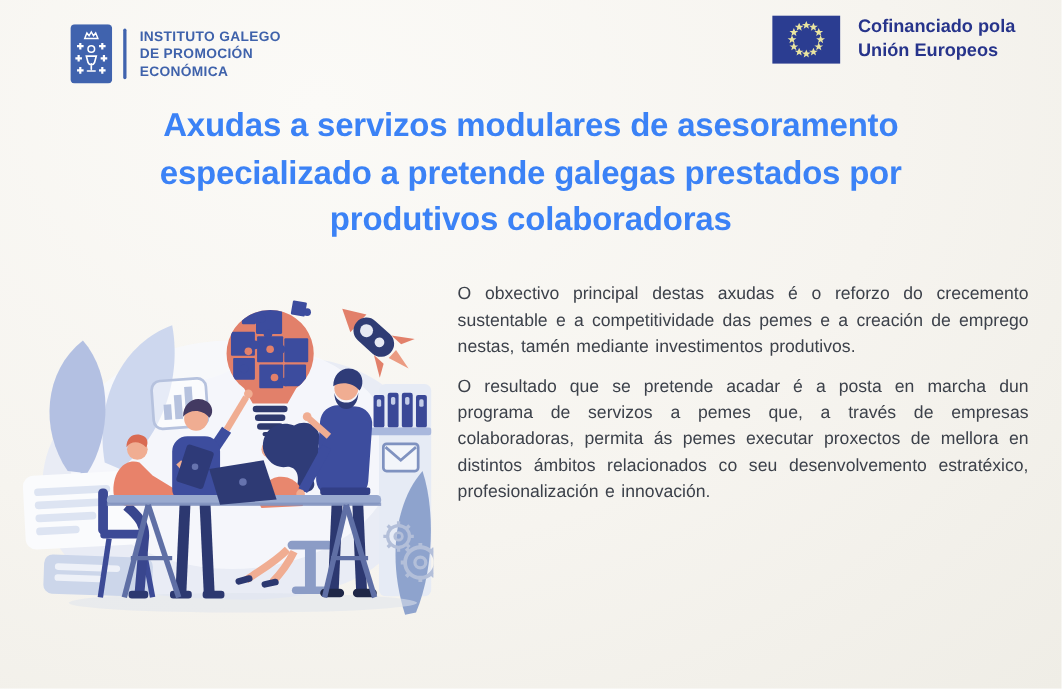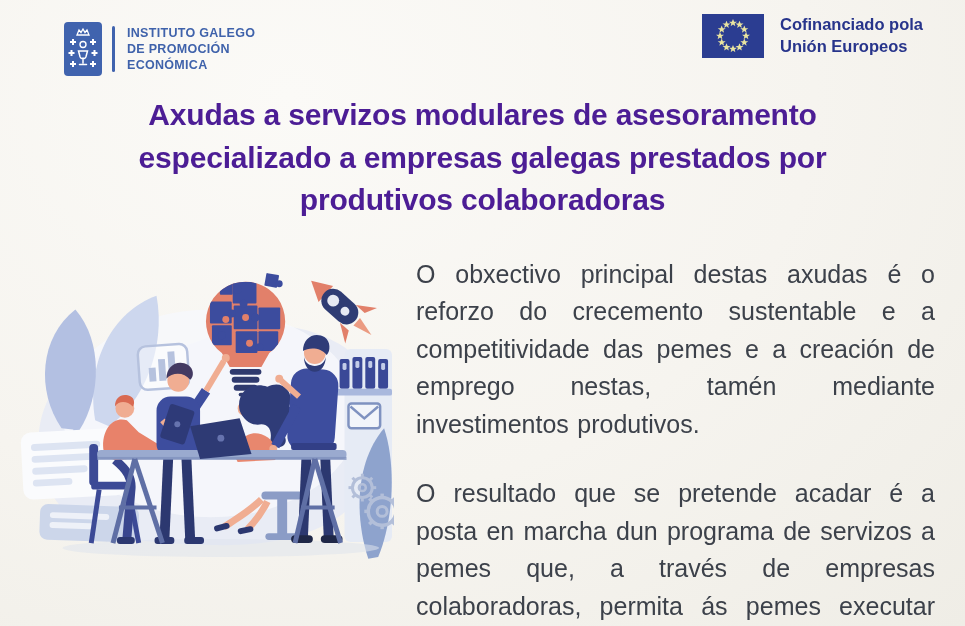--- a/index.html
+++ b/index.html
@@ -27,33 +27,33 @@
   .eu { margin-top:0; }
   .eu svg { display:block; }
   .eu-text { margin-left:16px; color:#27348b; font-weight:700; font-size:16.5px; line-height:1.32; }
   .fondos { margin-top:2px; }
   .fondos svg { display:block; }
   .fondos-text { margin-left:14px; color:#2c3a66; font-size:23px; font-weight:400; letter-spacing:.2px; }
 
   
   .title-block { margin-top:18px; text-align:center; }
   .title-line {
-    color:#4c1d95; font-size:30px; font-weight:700; line-height:1.42; letter-spacing:-.2px;
+    color:#3b82f6; font-size:30px; font-weight:700; line-height:1.42; letter-spacing:-.2px;
   }
 
   
   .main { display:flex; margin-top:28px; padding-left:18px; }
   .illustration-wrap { flex:0 0 376px; }
   .illustration-wrap svg { display:block; }
   .text-col { flex:1; padding:6px 30px 0 22px; }
   .text-col p {
-    color:#3c414a; font-size:25px; line-height:1.5;
+    color:#3c414a; font-size:16px; line-height:1.5;
     text-align:justify; text-align-last:left; word-spacing:1.5px;
   }
-  .text-col p + p { margin-top:32px; }
+  .text-col p + p { margin-top:12px; }
 </style>
 </head>
 <body>
 
 <div class="page">
 
   <header class="logo-bar">
 
     <div class="logo igape">
       <svg width="38" height="54" viewBox="0 0 38 54">
@@ -103,21 +103,21 @@
       <div class="eu-text">
         <div>Cofinanciado pola</div>
         <div>Unión Europeos</div>
       </div>
     </div>
 
   </header>
 
   <div class="title-block">
     <div class="title-line">Axudas a servizos modulares de asesoramento</div>
-    <div class="title-line">especializado a empresas galegas prestados por</div>
+    <div class="title-line">especializado a pretende galegas prestados por</div>
     <div class="title-line">produtivos colaboradoras</div>
   </div>
 
   <main class="main">
 
     <div class="illustration-wrap">
       <svg width="376" height="312" viewBox="0 0 380 315">
         <defs>
           <clipPath id="bulbClip">
             <path d="M0,-40 A40,40 0 0 1 24,32 L16,46 L-16,46 L-24,32 A40,40 0 0 1 0,-40 Z" transform="translate(230,72)"></path>

